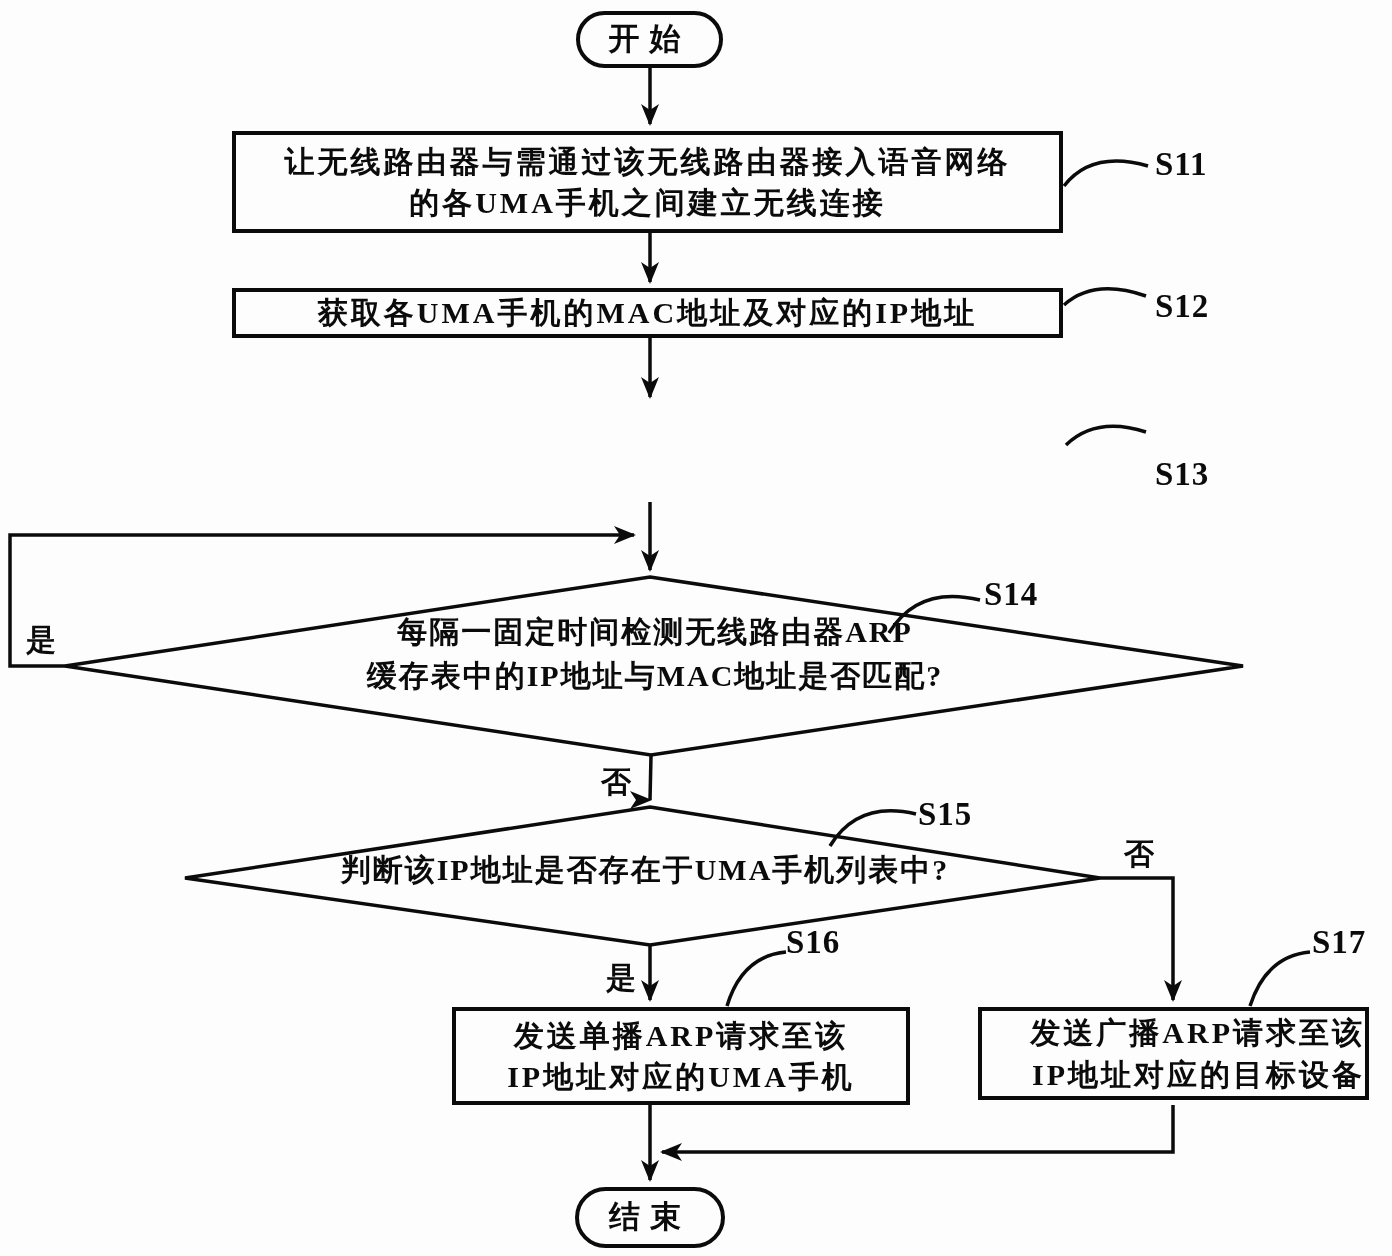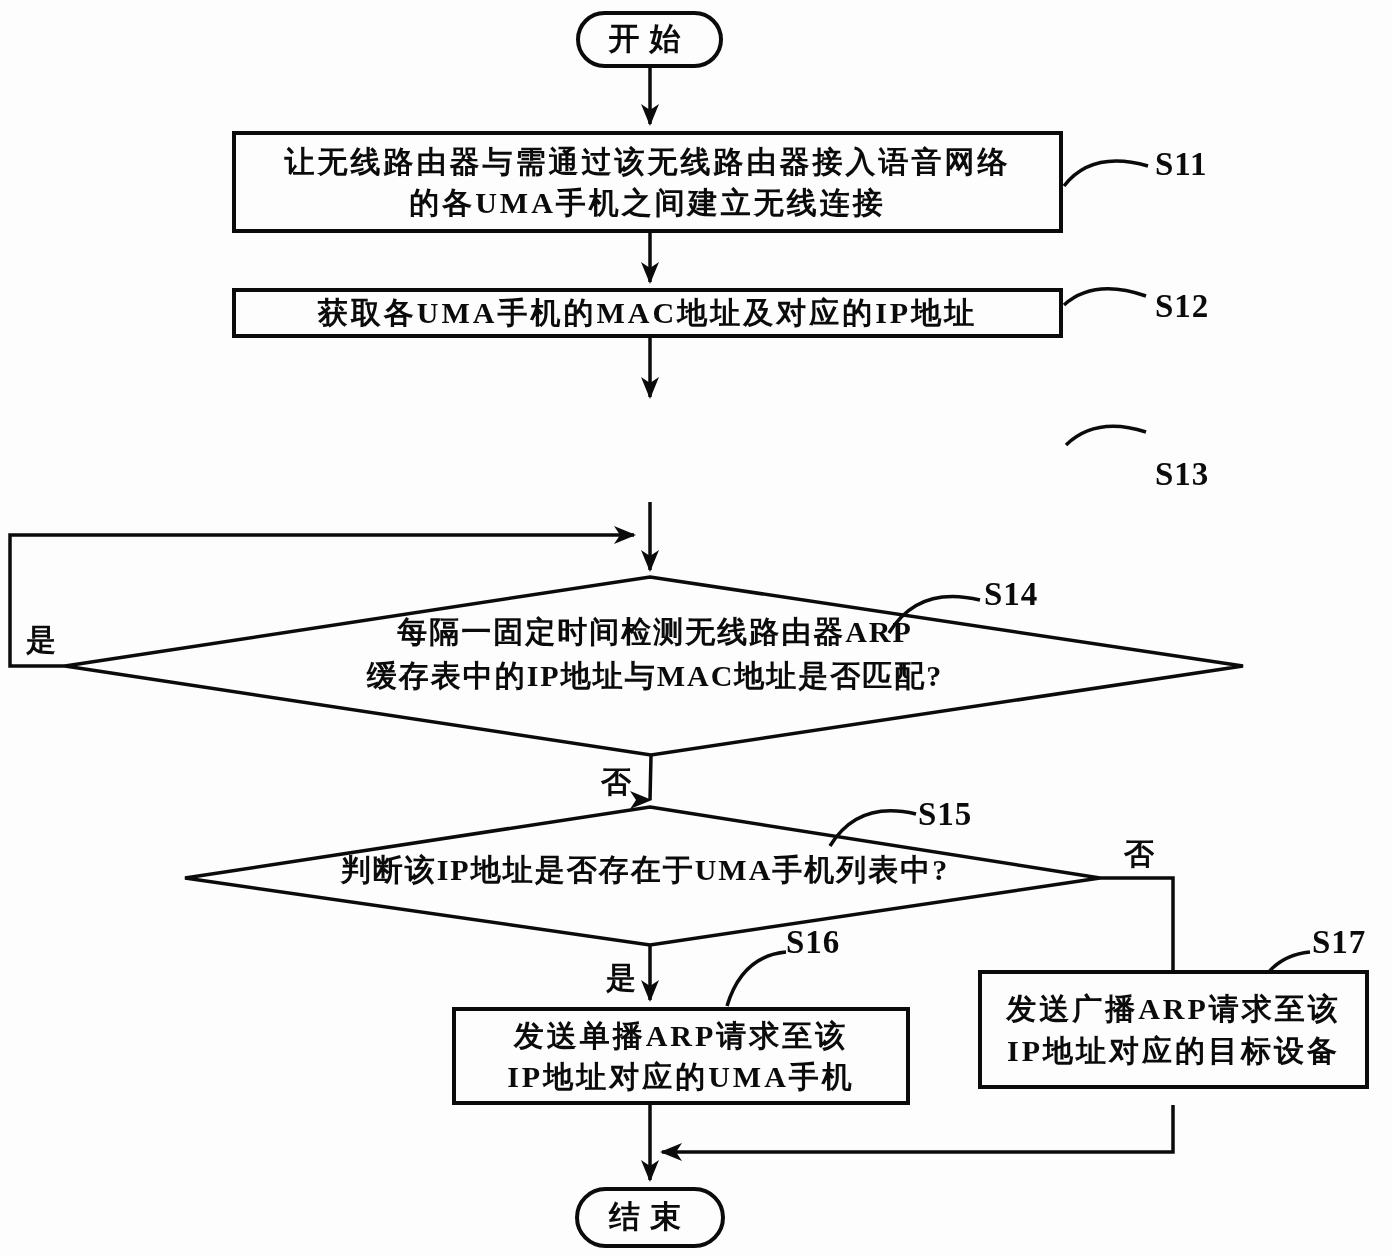--- a/index.html
+++ b/index.html
@@ -137,21 +137,21 @@
 
   <div class="branch-label" style="left:606px;top:958px;">是</div>
   <div class="branch-label" style="left:1124px;top:834px;">否</div>
 
   <div class="node box" style="left:452px;top:1007px;width:458px;height:98px;">
     <span class="node-text">发送单播ARP请求至该</span>
     <span class="node-text">IP地址对应的UMA手机</span>
   </div>
   <div class="step-label" style="left:786px;top:924px;">S16</div>
 
-  <div class="node box" style="left:978px;top:970px;width:391px;height:119px;">
+  <div class="node box" style="left:978px;top:1007px;width:391px;height:93px;align-items:flex-end;">
     <span class="node-text">发送广播ARP请求至该</span>
     <span class="node-text">IP地址对应的目标设备</span>
   </div>
   <div class="step-label" style="left:1312px;top:924px;">S17</div>
 
   <div class="node terminator" style="left:575px;top:1187px;width:150px;height:61px;">
     <span class="node-text">结束</span>
   </div>
 
 </div>

